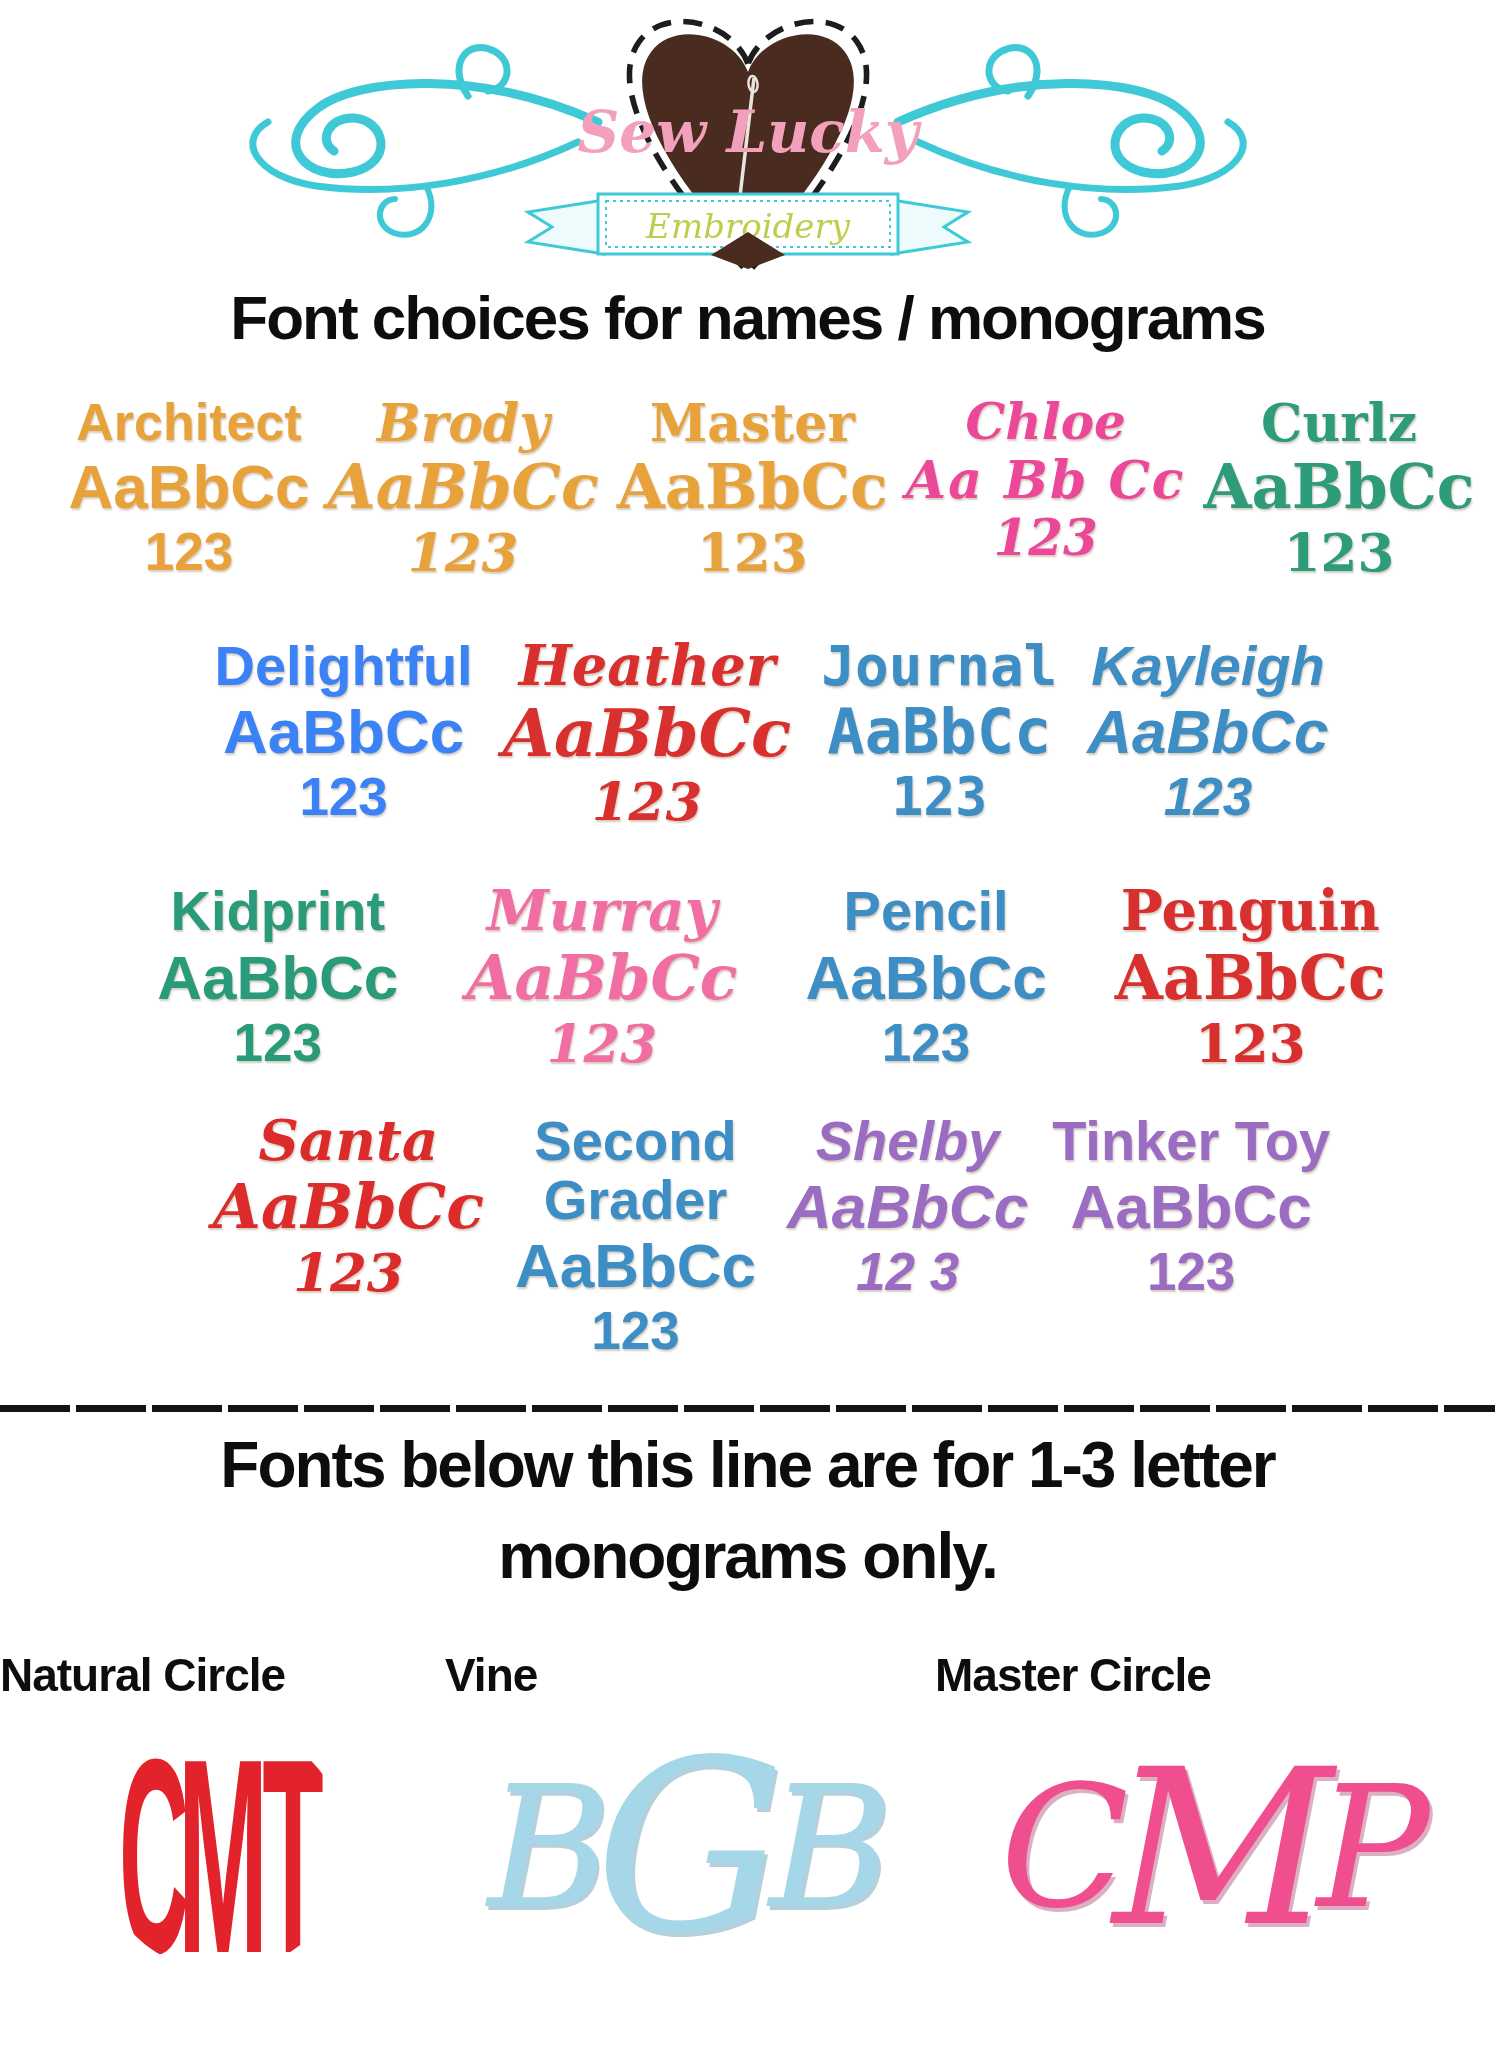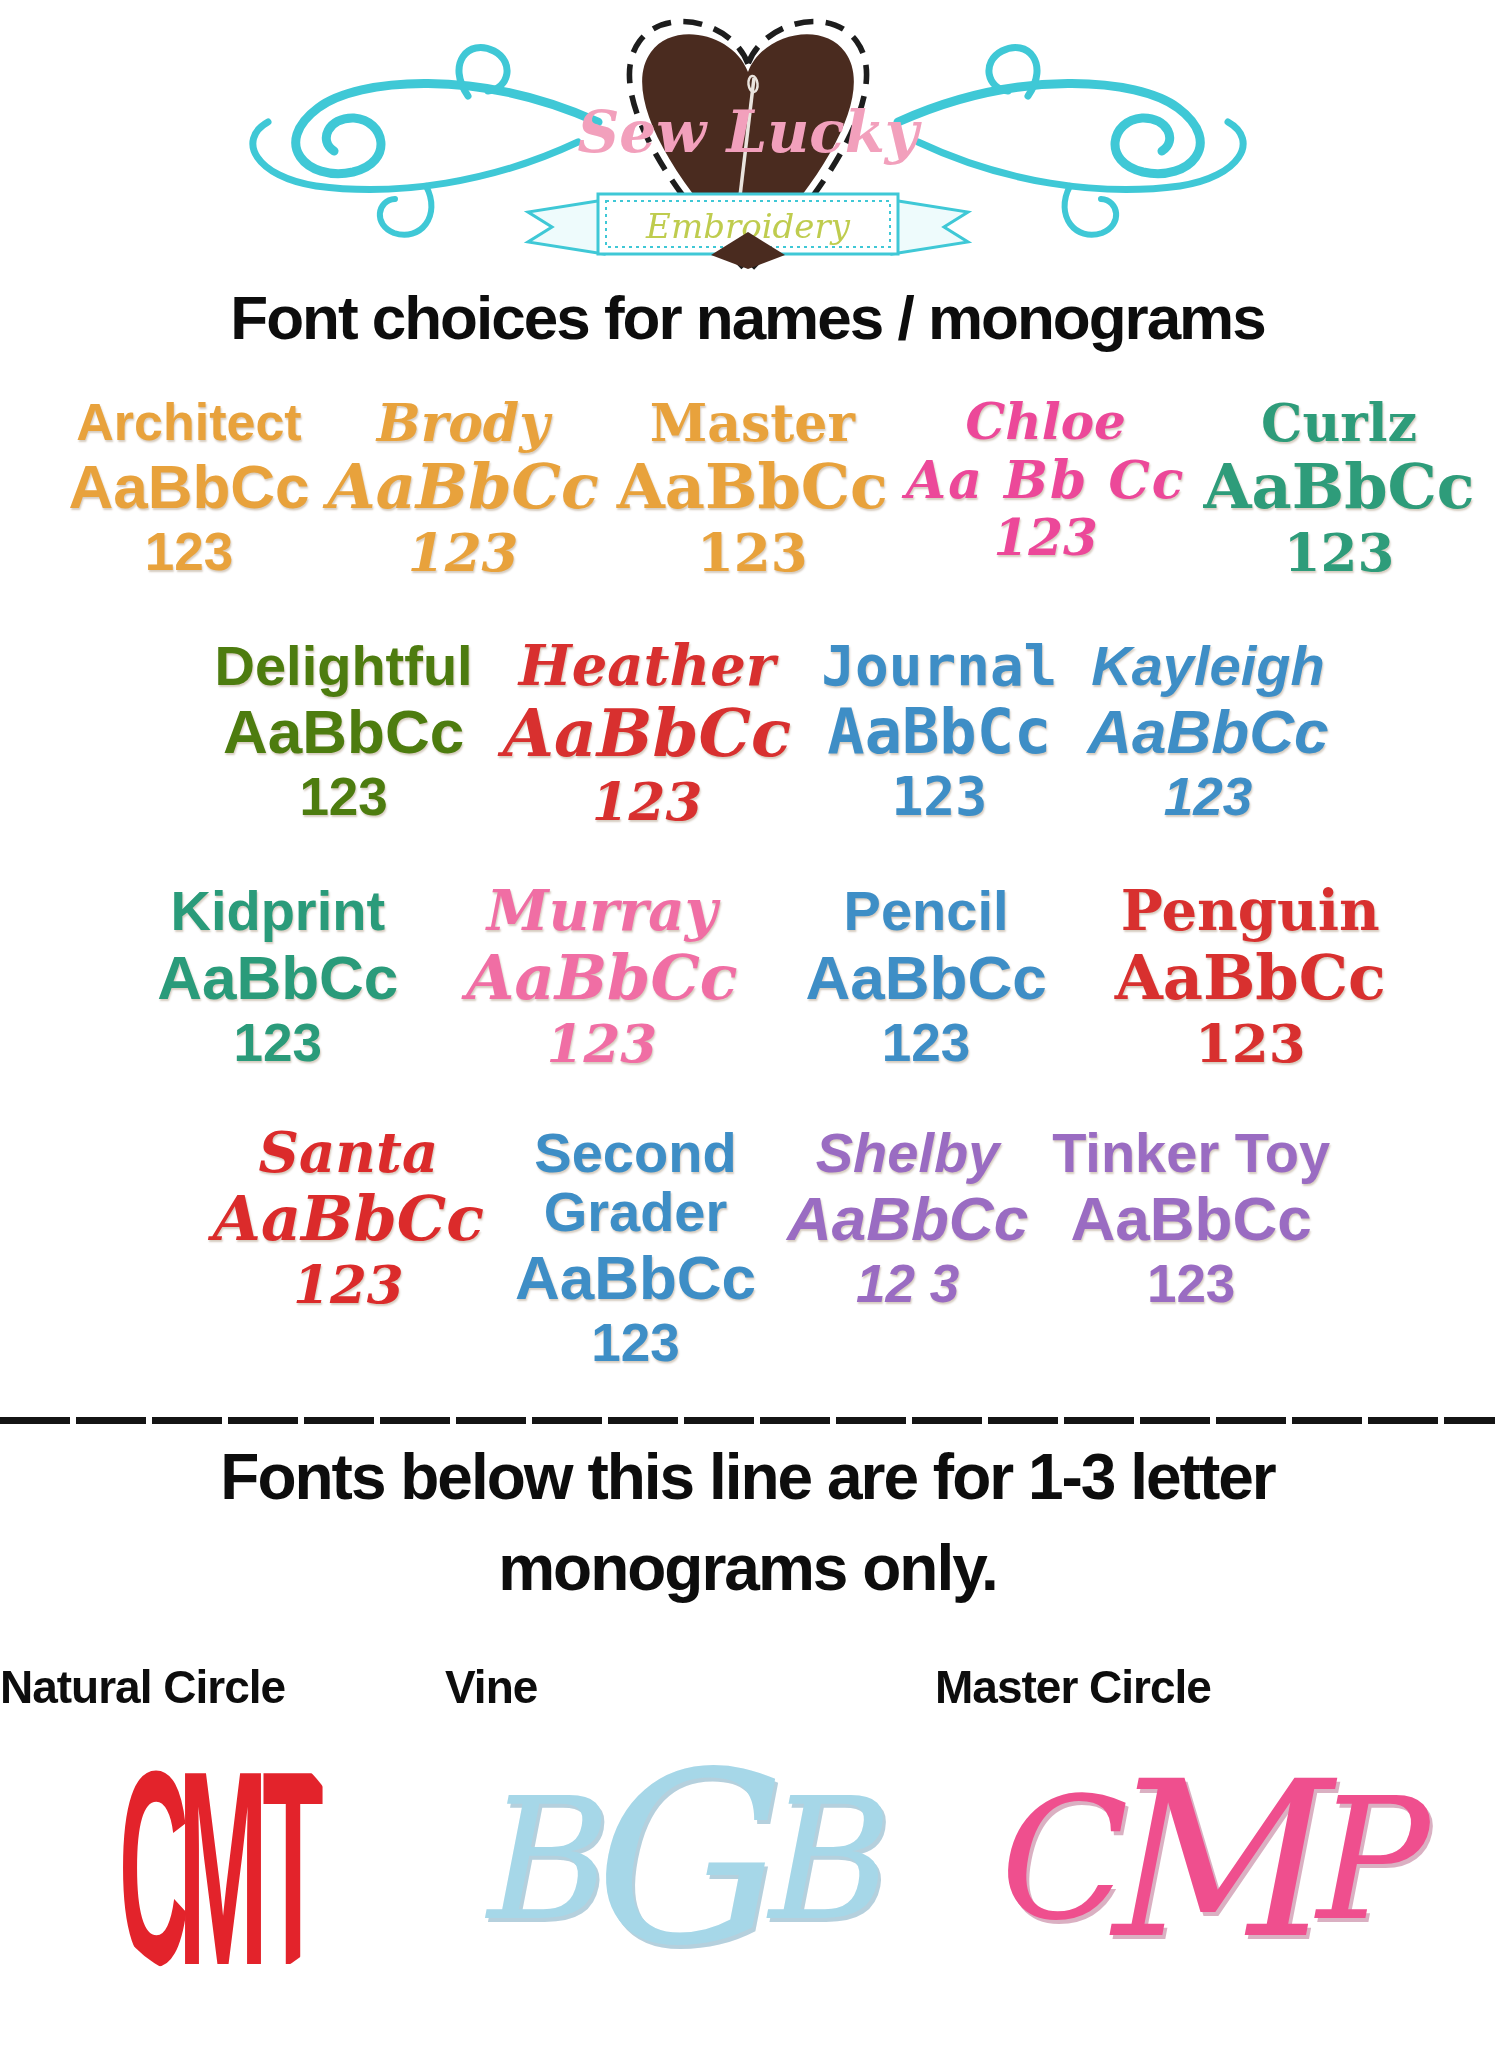--- a/index.html
+++ b/index.html
@@ -13,21 +13,21 @@
   .title{
     text-align:center;font-size:62px;font-weight:bold;letter-spacing:-2px;
     margin-top:10px;color:#0d0d0d;
   }
   
   .font-grid{margin-top:42px;}
   .font-row{display:flex;justify-content:center;align-items:flex-start;padding-left:48px;}
   .row-1{gap:18px;}
   .row-2{gap:30px;margin-top:56px;}
   .row-3{gap:68px;margin-top:52px;}
-  .row-4{gap:24px;margin-top:52px;}
+  .row-4{gap:24px;margin-top:40px;}
   .font-item{
     text-align:center;line-height:1.06;
     text-shadow:1px 2px 2px rgba(90,50,0,.25), -1px -1px 1px rgba(255,255,255,.7);
   }
   .fname{font-size:56px;}
   .fsample{font-size:62px;margin-top:4px;}
   .fnums{font-size:53px;margin-top:4px;}
   .row-1 .fname{font-size:52px;}
   
   .fi-architect{font-family:"Liberation Sans",sans-serif;font-weight:bold;}
@@ -146,21 +146,21 @@
       <div class="fnums">123</div>
     </div>
     <div class="font-item fi-curlz" style="color: rgb(46, 156, 122);">
       <div class="fname">Curlz</div>
       <div class="fsample">AaBbCc</div>
       <div class="fnums">123</div>
     </div>
   </div>
 
   <div class="font-row row-2">
-    <div class="font-item fi-delightful" style="color: #4d7c0f;">
+    <div class="font-item fi-delightful" style="color: #3b82f6;">
       <div class="fname">Delightful</div>
       <div class="fsample">AaBbCc</div>
       <div class="fnums">123</div>
     </div>
     <div class="font-item fi-heather" style="color: rgb(216, 48, 47);">
       <div class="fname">Heather</div>
       <div class="fsample">AaBbCc</div>
       <div class="fnums">123</div>
     </div>
     <div class="font-item fi-journal" style="color: rgb(62, 142, 198);">

